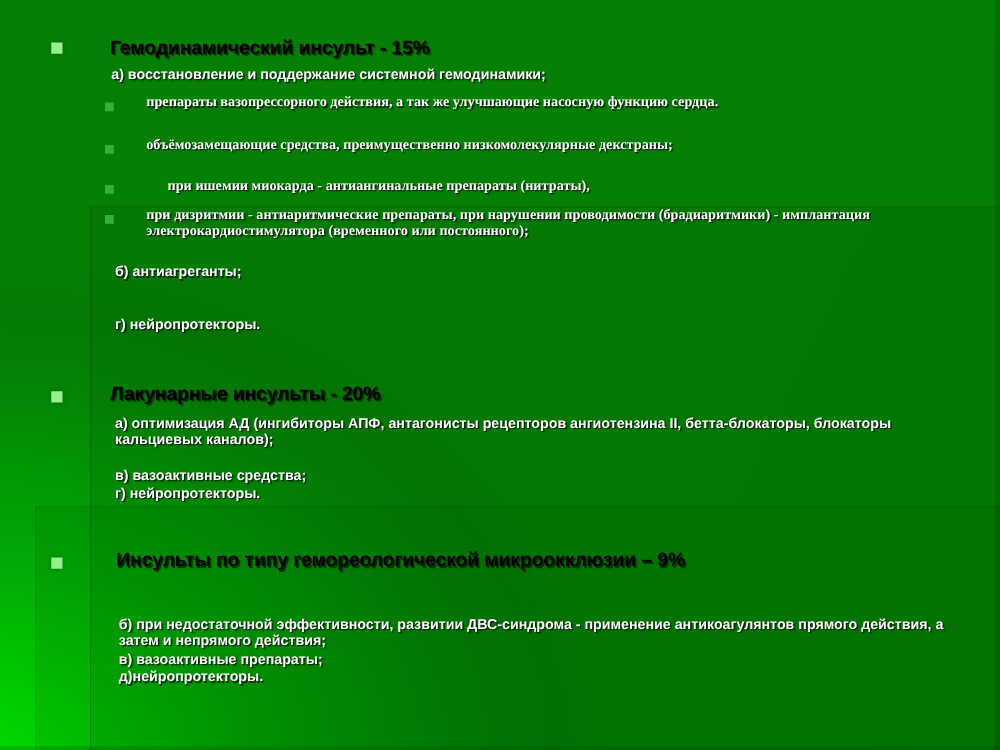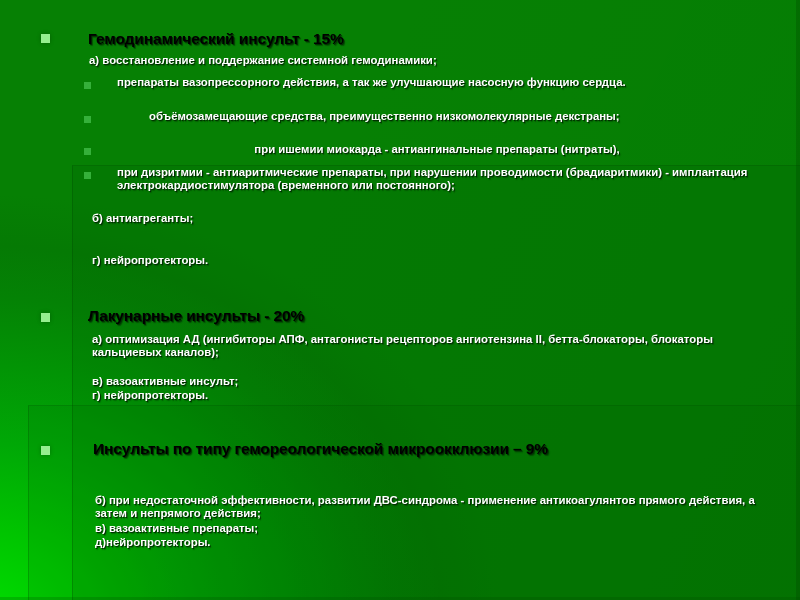--- a/index.html
+++ b/index.html
@@ -102,20 +102,21 @@
   .body-text {
     color: #ffffff;
     font-weight: bold;
     font-size: 11.4px;
     line-height: 13.2px;
     text-shadow: 1px 1px 0 rgba(0,40,0,0.9), 1.5px 1.5px 1px rgba(0,30,0,0.35);
   }
   .body-text.sub {
     font-size: 11.4px;
     line-height: 13.4px;
+    font-family: Liberation Serif, serif;
   }
 </style>
 </head>
 <body>
 
 <div id="slide">
 
   <div class="bg-base"></div>
   <div class="bg-base2"></div>
   <div class="panel-a"></div>
@@ -128,41 +129,41 @@
     <div class="bullet-lg" style="left:41px; top:34px;"></div>
 
     <div class="block title" style="left:88px; top:30px;">Гемодинамический инсульт - 15%</div>
 
     <div class="block body-text" style="left:89px; top:54px; width:640px;">а) восстановление и поддержание системной гемодинамики;</div>
 
     <div class="bullet-sm" style="left:84px; top:82px;"></div>
     <div class="block body-text sub" style="left:117px; top:76px; width:640px;">препараты вазопрессорного действия, а так же улучшающие насосную функцию сердца.</div>
 
     <div class="bullet-sm" style="left:84px; top:116px;"></div>
-    <div class="block body-text sub" style="left:117px; top:110px; width:600px;margin-left:32px;">объёмозамещающие средства, преимущественно низкомолекулярные декстраны;</div>
+    <div class="block body-text sub" style="left:117px; top:110px; width:600px;">объёмозамещающие средства, преимущественно низкомолекулярные декстраны;</div>
 
     <div class="bullet-sm" style="left:84px; top:148px;"></div>
-    <div class="block body-text sub" style="left:117px; top:143px; width:640px;text-align:center;">при ишемии миокарда - антиангинальные препараты (нитраты),</div>
+    <div class="block body-text sub" style="left:134px; top:143px; width:640px;">при ишемии миокарда - антиангинальные препараты (нитраты),</div>
 
     <div class="bullet-sm" style="left:84px; top:172px;"></div>
     <div class="block body-text sub" style="left:117px; top:166px; width:650px;">при дизритмии - антиаритмические препараты, при нарушении проводимости (брадиаритмики) - имплантация электрокардиостимулятора (временного или постоянного);</div>
 
     <div class="block body-text" style="left:92px; top:212px; width:660px;"> б) антиагреганты;</div>
 
 
     <div class="block body-text" style="left:92px; top:254px; width:660px;">г) нейропротекторы.</div>
 
     <div class="bullet-lg" style="left:41px; top:313px;"></div>
 
     <div class="block title" style="left:88px; top:307px;">Лакунарные инсульты - 20%</div>
 
     <div class="block body-text" style="left:92px; top:333px; width:680px;">а) оптимизация АД (ингибиторы АПФ, антагонисты рецепторов ангиотензина II, бетта-блокаторы, блокаторы кальциевых каналов);</div>
 
 
-    <div class="block body-text" style="left:92px; top:375px; width:680px;">в) вазоактивные инсульт;</div>
+    <div class="block body-text" style="left:92px; top:375px; width:680px;">в) вазоактивные средства;</div>
 
     <div class="block body-text" style="left:92px; top:389px; width:680px;">г) нейропротекторы.</div>
 
     <div class="bullet-lg" style="left:41px; top:446px;"></div>
 
     <div class="block title" style="left:93px; top:440px;">Инсульты по типу гемореологической микроокклюзии – 9%</div>
 
 
     <div class="block body-text" style="left:95px; top:494px; width:680px;">б) при недостаточной эффективности, развитии ДВС-синдрома - применение антикоагулянтов прямого действия, а затем и непрямого действия;</div>
 

